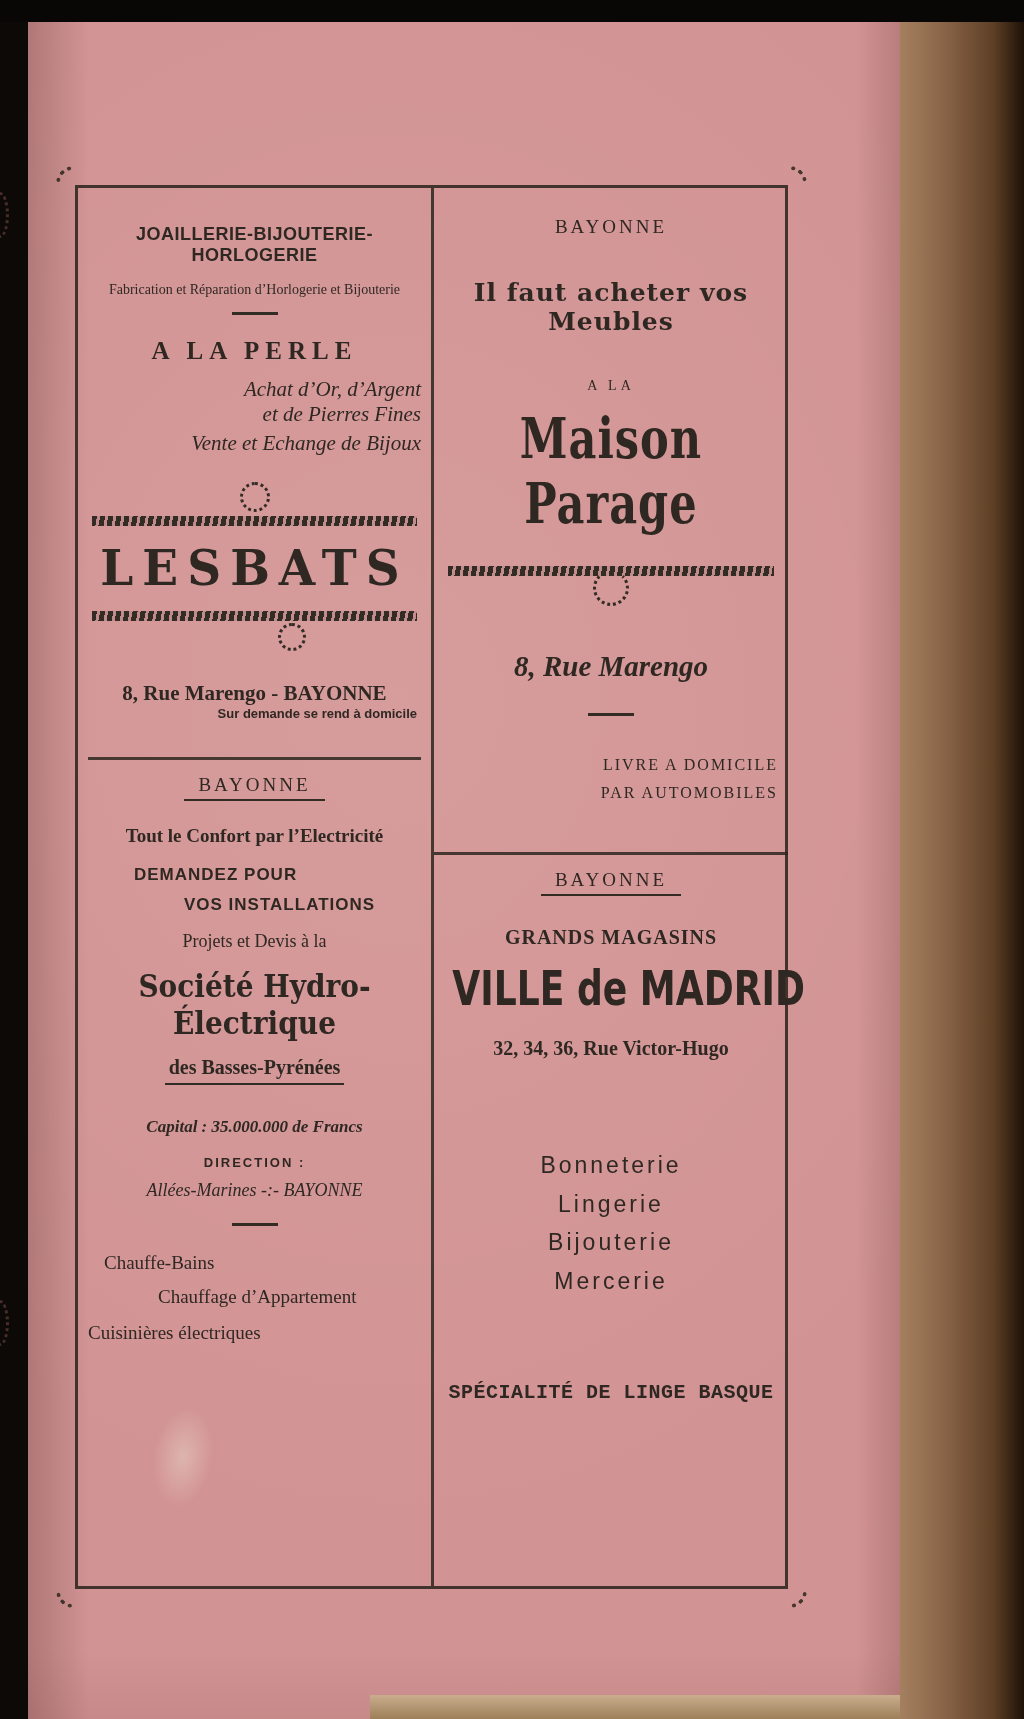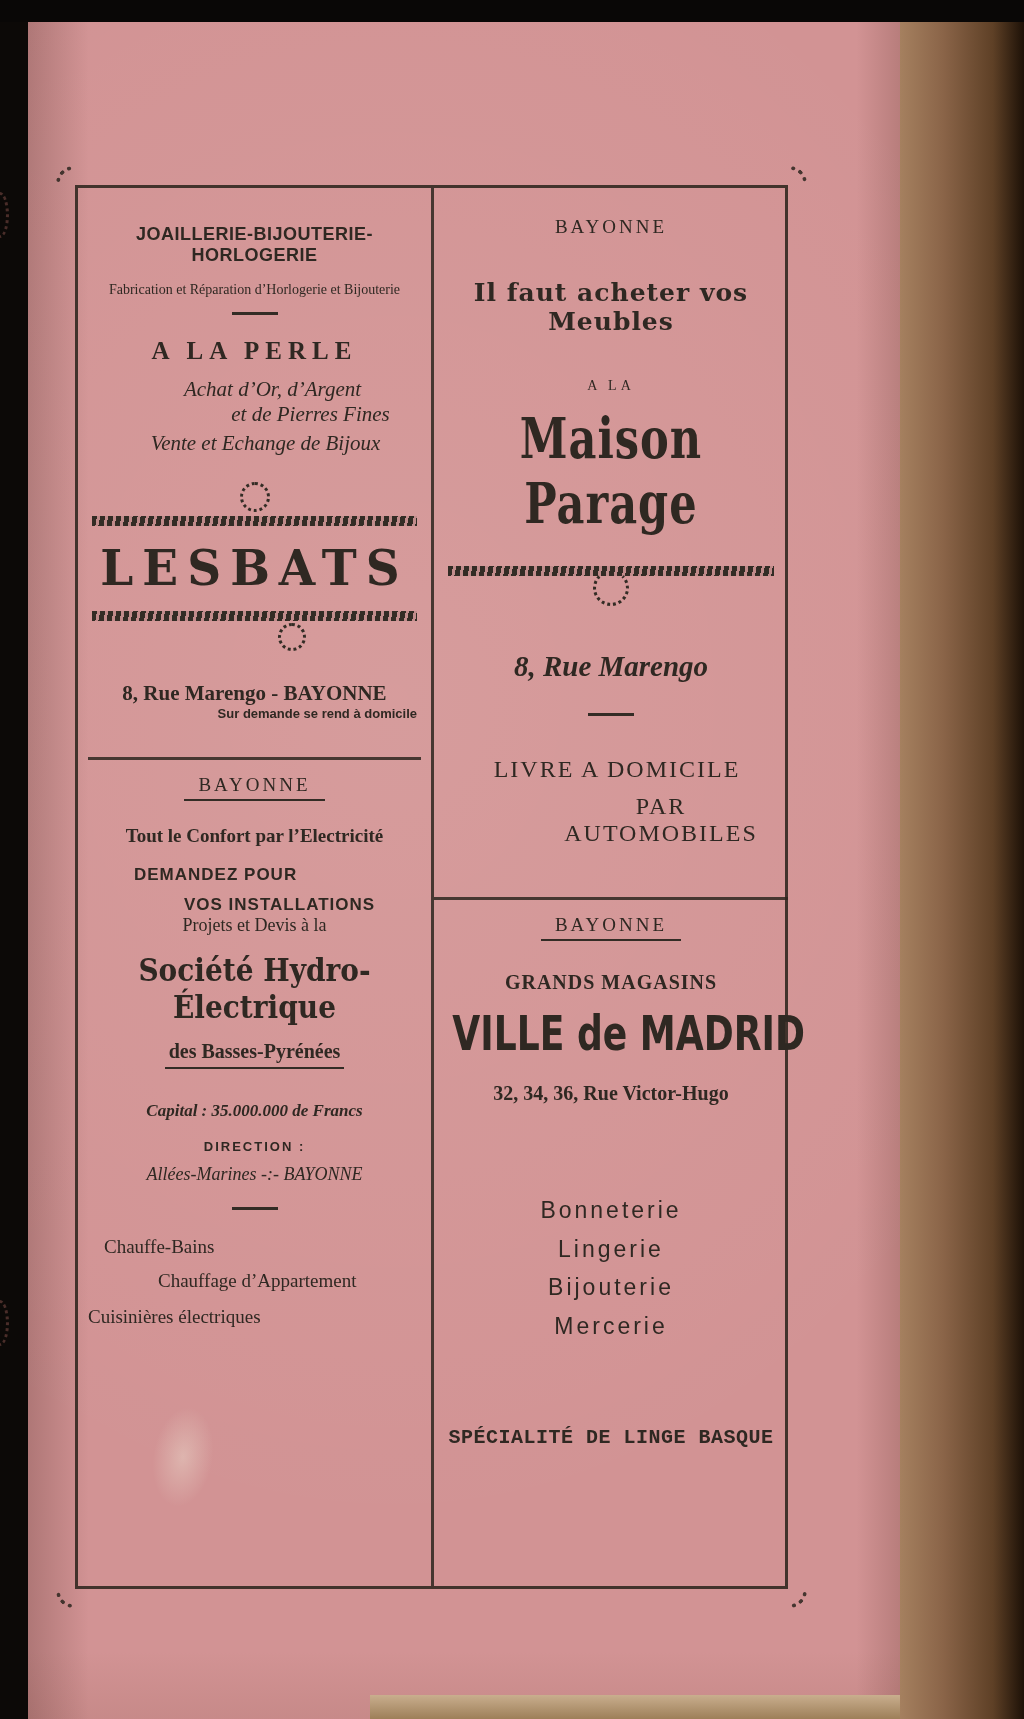--- a/index.html
+++ b/index.html
@@ -46,21 +46,21 @@
   .bar{height:10px;margin:0 4px;
     background:repeating-linear-gradient(100deg,#332c25 0 5px, rgba(51,44,37,0.12) 5px 8px)}
   .orn{width:30px;height:30px;border:3px dotted #332c25;border-radius:50%;margin:0 auto}
   .orn-half{width:36px;height:36px;border:3px dotted #332c25;border-radius:50%;border-top-color:transparent;margin:-6px auto 0}
   .u-word{display:inline-block;border-bottom:2px solid #332c25;padding:0 14px 3px}
 
   
   .t-trade{font-family:"Liberation Sans",sans-serif;font-weight:bold;font-size:18px;letter-spacing:.5px}
   .t-sub{font-size:14px}
   .t-perle{font-size:25px;letter-spacing:6px;font-weight:bold}
-  .t-it{font-style:italic;font-size:21px;text-align:center}
+  .t-it{font-style:italic;font-size:21px;text-align:right}
   .t-lesbats{font-family:"DejaVu Serif",serif;font-weight:bold;font-size:47px;letter-spacing:9px;
     transform:scaleY(1.05);transform-origin:center}
   .t-addr{font-weight:bold;font-size:21px}
   .t-note{font-family:"Liberation Sans",sans-serif;font-weight:bold;font-size:13px;text-align:right;padding-right:4px}
   .t-city{font-size:19px;letter-spacing:3px}
   .t-slogan{font-weight:bold;font-size:19px}
   .t-cta{font-family:"Liberation Sans",sans-serif;font-weight:bold;font-size:17px;letter-spacing:1px;text-align:left}
   .t-lead{font-size:18px}
   .t-hydro{font-family:"DejaVu Serif",serif;font-weight:bold;font-size:28px;transform:scaleY(1.12);transform-origin:center}
   .t-region{font-weight:bold;font-size:20px}
@@ -69,21 +69,21 @@
   .t-dirlab{font-family:"Liberation Sans",sans-serif;font-weight:bold;font-size:13px;letter-spacing:2px}
   .t-dirval{font-style:italic;font-size:18px}
   .t-prod{font-size:19px;text-align:left}
 
   
   .t-ilfaut{font-family:"DejaVu Serif",serif;font-weight:bold;font-size:25px;letter-spacing:1px}
   .t-ala{font-size:14px;letter-spacing:4px}
   .t-parage{font-family:"DejaVu Serif",serif;font-weight:bold;font-size:44px;letter-spacing:1px;
     transform:scale(0.98,1.28);transform-origin:center}
   .t-rue{font-weight:bold;font-style:italic;font-size:29px}
-  .t-livre{font-size:24px;letter-spacing:2px;text-align:center}
+  .t-livre{font-size:16px;letter-spacing:2px;text-align:right}
   .t-grands{font-weight:bold;font-size:20px;letter-spacing:1px}
   .t-ville{font-family:"DejaVu Sans",sans-serif;font-weight:bold;font-size:38px;
     transform:scale(0.95,1.25);transform-origin:center;white-space:nowrap}
   .t-vaddr{font-weight:bold;font-size:20px}
   .t-item{font-family:"Liberation Sans",sans-serif;font-size:23px;letter-spacing:3px}
   .t-spec{font-family:Liberation Mono, monospace;font-weight:bold;font-size:20px;letter-spacing:.5px;white-space:nowrap}
 </style>
 </head>
 <body>
 
@@ -121,21 +121,21 @@
         <div class="t-note" style="margin-top:0">Sur demande se rend à domicile</div>
       </section>
 
       <div class="hrule" style="margin-top:36px"></div>
 
       <section>
         <div class="c" style="margin-top:14px"><span class="t-city u-word">BAYONNE</span></div>
         <div class="c t-slogan" style="margin-top:24px">Tout le Confort par l’Electricité</div>
         <div class="t-cta" style="margin-top:18px;padding-left:46px">DEMANDEZ POUR</div>
         <div class="t-cta" style="margin-top:10px;padding-left:96px">VOS INSTALLATIONS</div>
-        <div class="c t-lead" style="margin-top:0">Projets et Devis à la</div>
+        <div class="c t-lead" style="margin-top:16px">Projets et Devis à la</div>
         <div class="c t-hydro" style="margin-top:20px">Société Hydro-Électrique</div>
         <div class="c t-region" style="margin-top:18px"><span>des Basses-Pyrénées</span></div>
         <div class="c t-capital" style="margin-top:32px">Capital : 35.000.000 de Francs</div>
         <div class="c t-dirlab" style="margin-top:18px">DIRECTION :</div>
         <div class="c t-dirval" style="margin-top:10px">Allées-Marines -:- BAYONNE</div>
         <div class="dash" style="margin-top:22px"></div>
         <div class="t-prod" style="margin-top:26px;padding-left:16px">Chauffe-Bains</div>
         <div class="t-prod" style="margin-top:12px;padding-left:70px">Chauffage d’Appartement</div>
         <div class="t-prod" style="margin-top:14px;padding-right:6px">Cuisinières électriques</div>
       </section>

